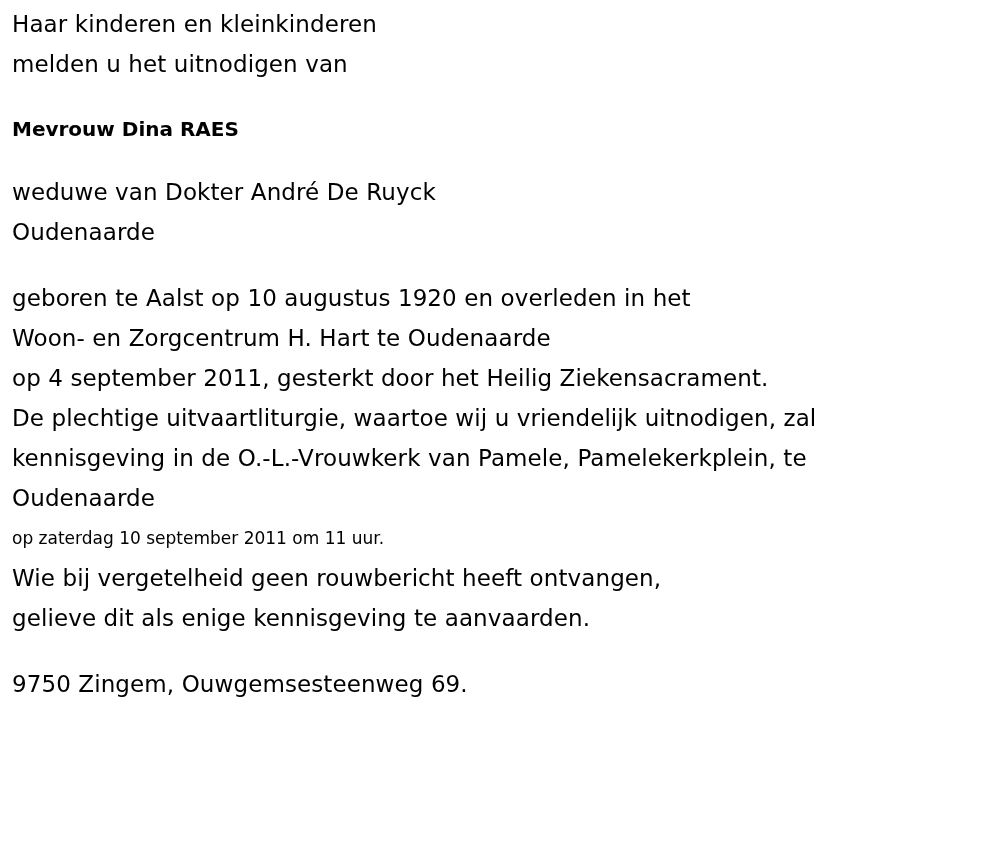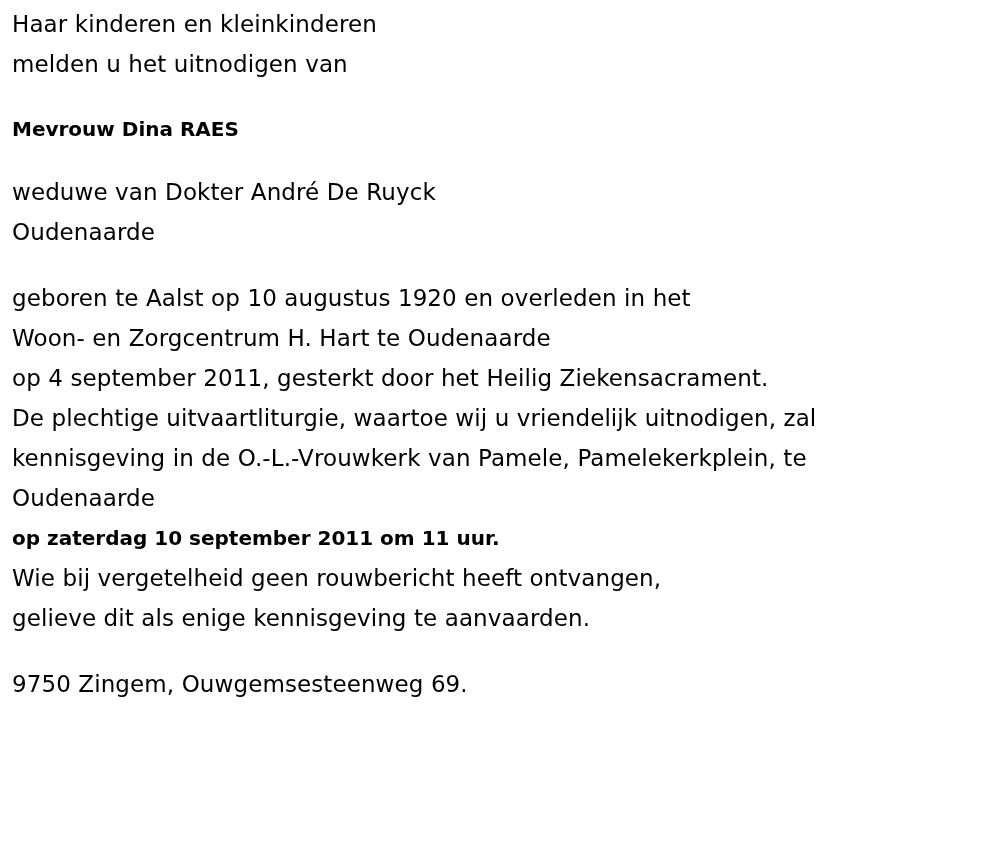--- a/index.html
+++ b/index.html
@@ -25,22 +25,22 @@
     white-space: pre-wrap;
   }
   .name {
     font-size: 20px;
     font-weight: bold;
     line-height: 46px;
     margin-top: 22px;
     margin-bottom: 6px;
   }
   .bold-line {
-    font-size: 20px;
-    font-weight: bold;
+    font-size: 17px;
+    font-weight: normal;
     line-height: 40px;
   }
   .gap-sm { height: 14px; }
   .gap-md { height: 26px; }
   .block { margin: 0; }
 </style>
 </head>
 <body>
 
 <div class="notice">

